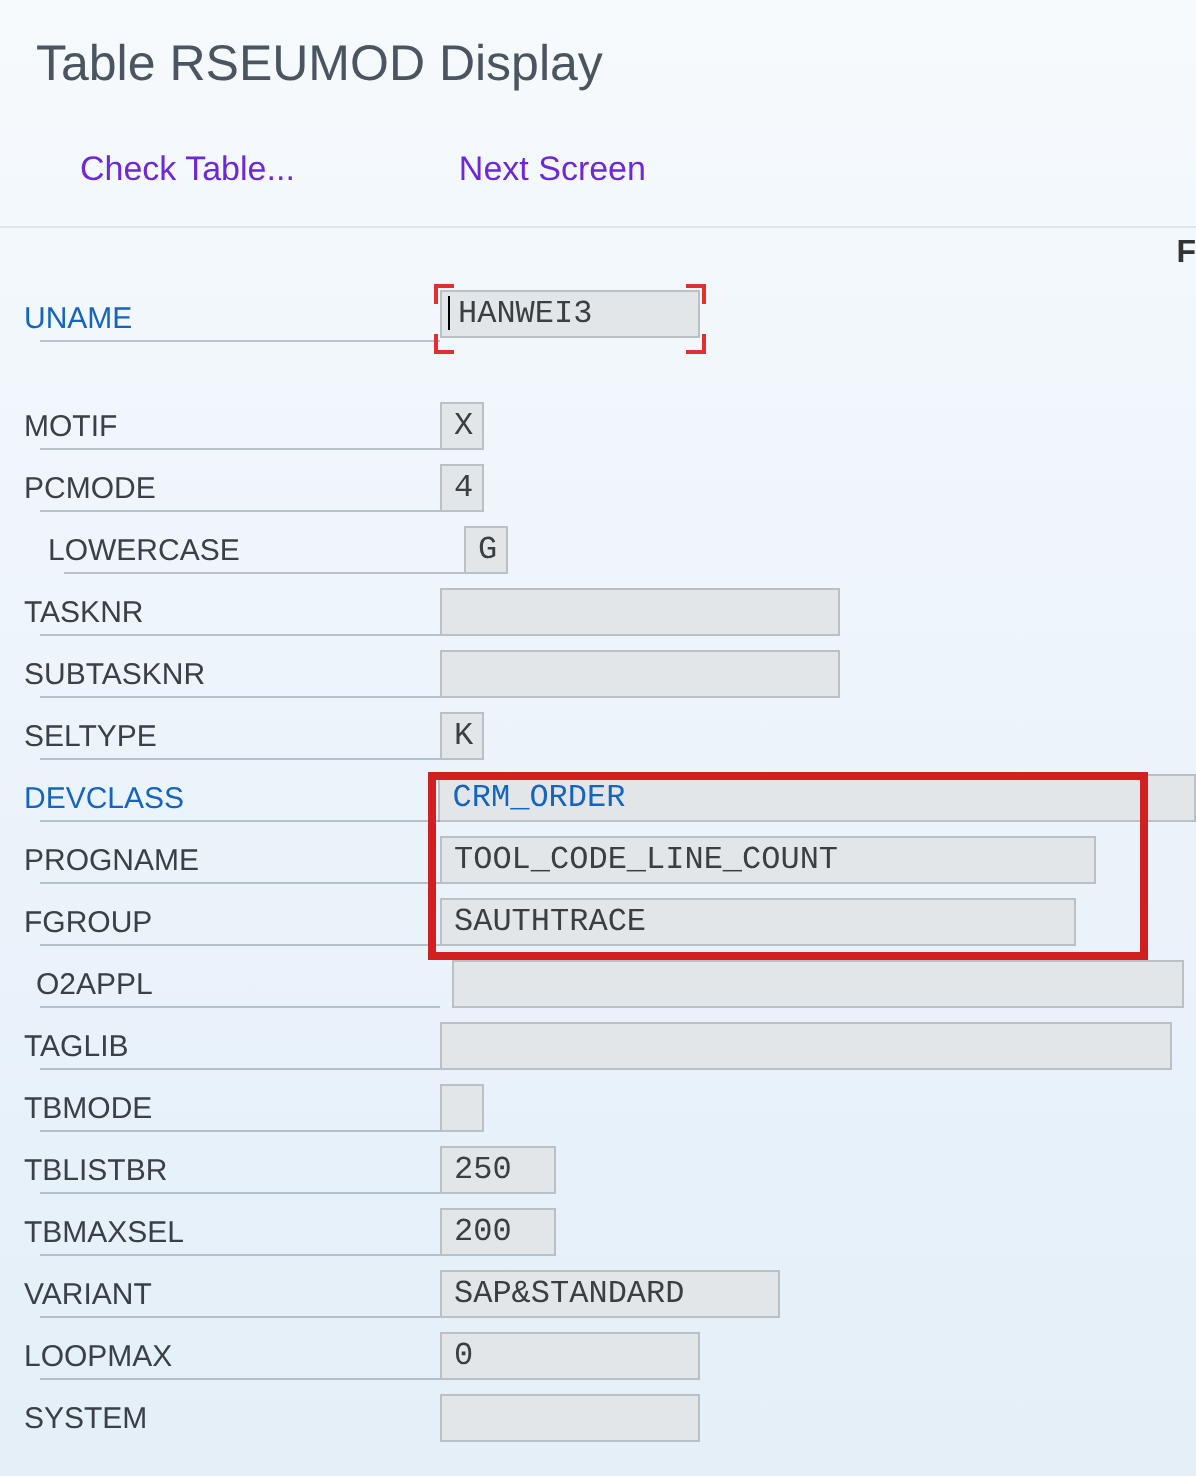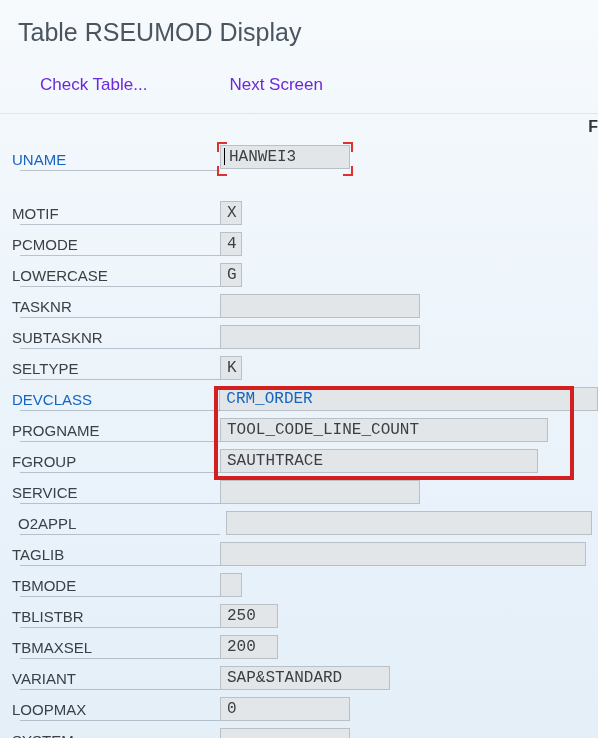--- a/index.html
+++ b/index.html
@@ -140,21 +140,21 @@
     <div class="row" style="position: relative;">
       <div class="label">MOTIF</div>
       <div class="underline" style="top: 26px;"></div>
       <div class="field" style="width: 22px;">X</div>
     </div>
     <div class="row" style="position: relative;">
       <div class="label">PCMODE</div>
       <div class="underline" style="top: 26px;"></div>
       <div class="field" style="width: 22px;">4</div>
     </div>
-    <div class="row" style="position: relative;">
+    <div class="row" style="position: relative; margin-left: 12px;">
       <div class="label">LOWERCASE</div>
       <div class="underline" style="top: 26px;"></div>
       <div class="field" style="width: 22px;">G</div>
     </div>
     <div class="row" style="position: relative;">
       <div class="label">TASKNR</div>
       <div class="underline" style="top: 26px;"></div>
       <div class="field" style="width: 200px;"></div>
     </div>
     <div class="row" style="position: relative;">
@@ -174,25 +174,20 @@
     </div>
     <div class="row" style="position: relative;">
       <div class="label">PROGNAME</div>
       <div class="underline" style="top: 26px;"></div>
       <div class="field" style="width: 328px;">TOOL_CODE_LINE_COUNT</div>
     </div>
     <div class="row" style="position: relative;">
       <div class="label">FGROUP</div>
       <div class="underline" style="top: 26px;"></div>
       <div class="field" style="width: 318px;">SAUTHTRACE</div>
-    </div>
-    <div class="row" style="position: relative;">
-      <div class="label">SERVICE</div>
-      <div class="underline" style="top: 26px;"></div>
-      <div class="field" style="width: 200px;"></div>
     </div>
     <div class="row" style="position: relative; justify-content: center;">
       <div class="label">O2APPL</div>
       <div class="underline" style="top: 26px;"></div>
       <div class="field" style="width: 366px;"></div>
     </div>
     <div class="row" style="position: relative;">
       <div class="label">TAGLIB</div>
       <div class="underline" style="top: 26px;"></div>
       <div class="field" style="width: 366px;"></div>

